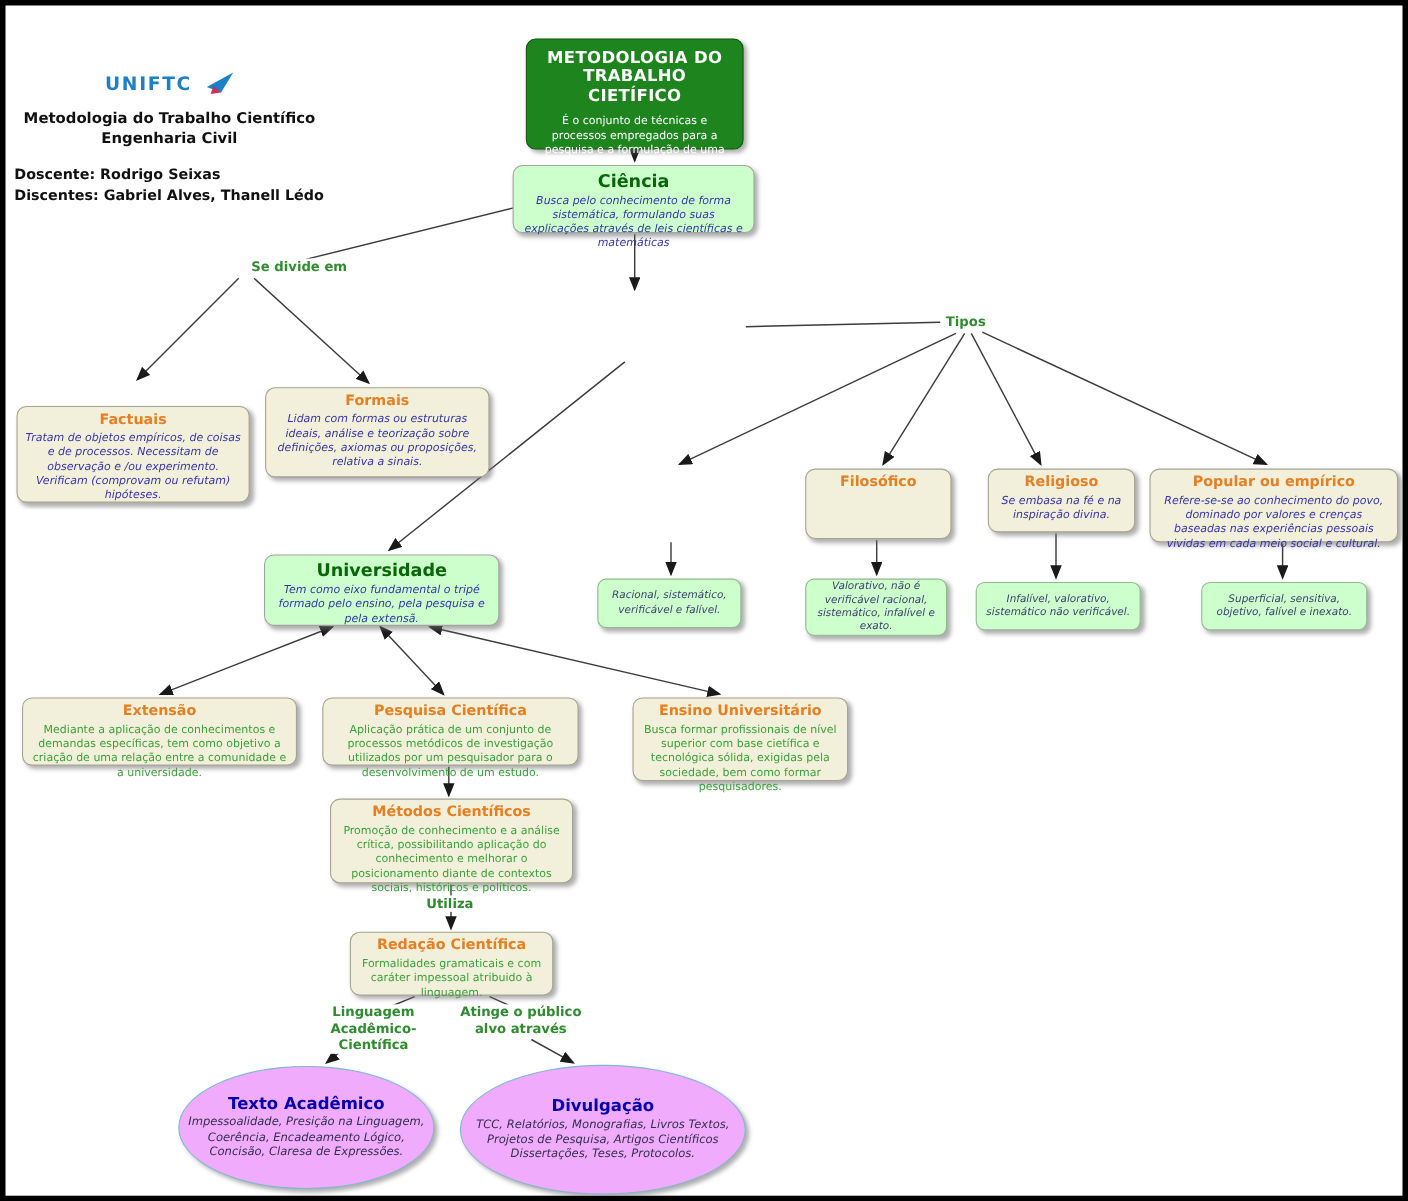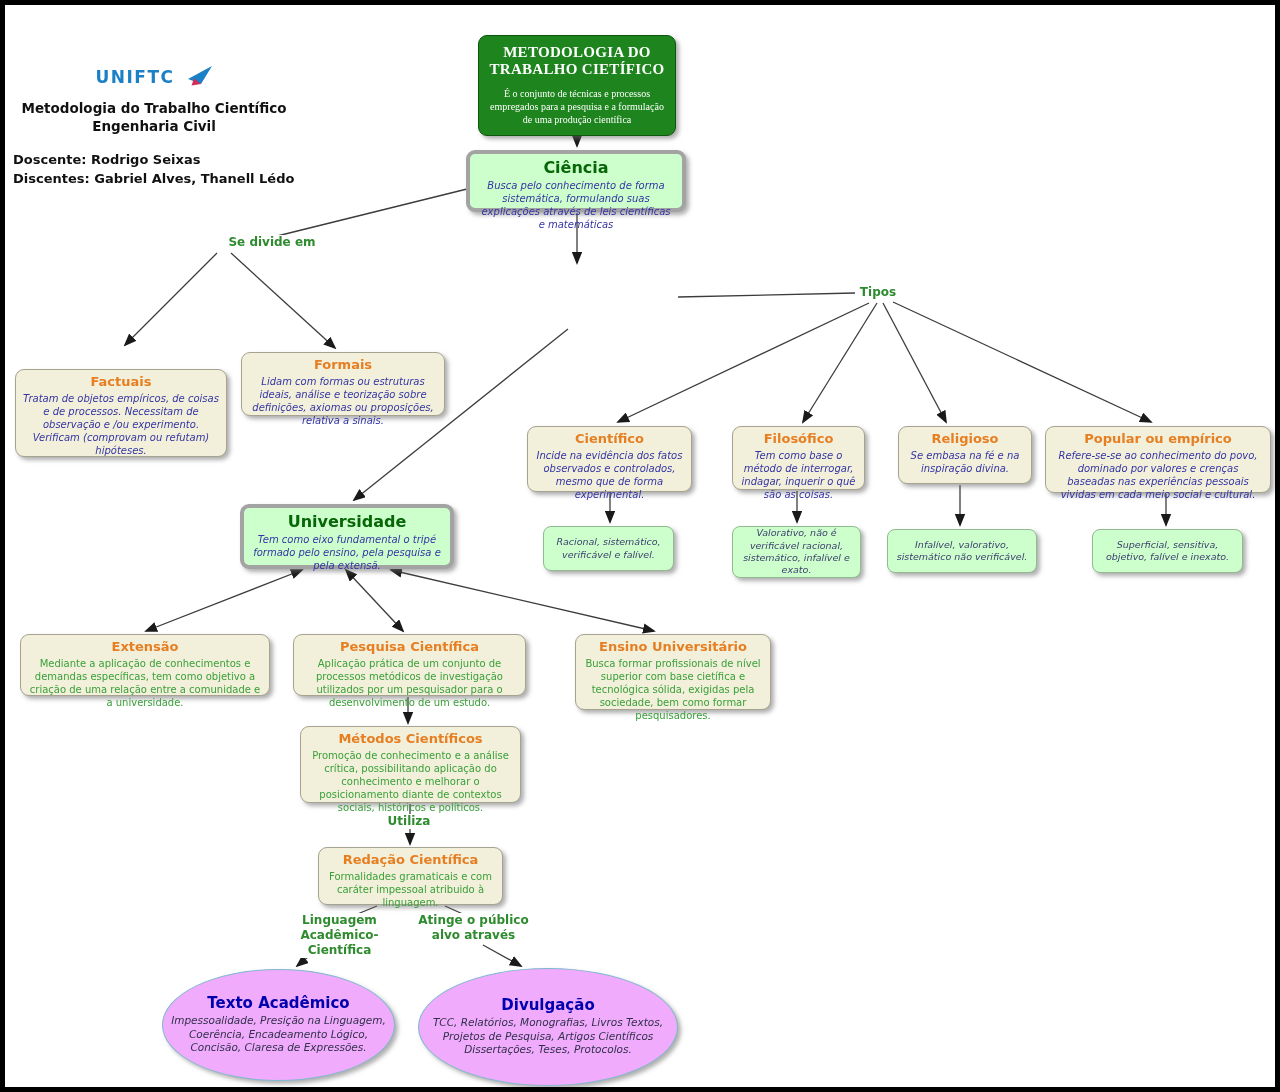--- a/index.html
+++ b/index.html
@@ -15,21 +15,21 @@
 
   .node { position:absolute; z-index:2; text-align:center; padding:5px 7px;
           border-radius:9px; box-shadow:3px 3px 4px rgba(110,110,110,.55); }
   .node .title { display:block; font-weight:bold; line-height:1.15; margin-bottom:2px; }
   .node .body  { display:block; font-size:10px; line-height:1.3; }
 
   .root-node { background:#1e851e; border:1px solid #0c570c; }
   .root-node .title { color:#fff; font-size:15px; letter-spacing:.3px; margin:3px 0 8px; }
   .root-node .body  { color:#fff; font-style:normal; }
 
-  .green-node { background:#ccffcc; border:4px solid #a3a3a3; }
+  .green-node { background:#ccffcc; border:1px solid #a3a3a3; }
   .green-node .title { color:#076607; font-size:16px; }
   .green-node .body  { color:#3434a4; font-style:italic; }
 
   .beige-node { background:#f2f0da; border:1px solid #a6a390; }
   .beige-node .title { color:#e67e22; font-size:13px; }
   .beige-node .body.blue  { color:#3434a4; font-style:italic; }
   .beige-node .body.green { color:#3aa03a; font-style:normal; }
 
   .attr-node { background:#ccffcc; border:1px solid #92b992; border-radius:8px;
                display:flex; align-items:center; justify-content:center; }
@@ -46,26 +46,26 @@
 
   .header { position:absolute; left:8px; top:60px; width:282px; z-index:2; }
   .logo { text-align:center; color:#1b80c6; font-size:17px; font-weight:bold;
           letter-spacing:1.5px; display:flex; align-items:flex-end; justify-content:center; gap:12px; }
   .header-title { text-align:center; font-weight:bold; font-size:13.5px; color:#111;
                   margin-top:12px; line-height:1.35; white-space:pre-line; }
   .header-people { text-align:left; font-weight:bold; font-size:13px; color:#111;
                    margin-top:16px; line-height:1.4; white-space:pre-line; }
 
   
-  #n-root        { left:473px; top:30px;  width:198px; height:101px;font-family:Liberation Serif, serif; }
+  #n-root        { left:473px; top:30px;  width:198px; height:101px; }
   #n-ciencia     { left:461px; top:145px; width:220px; height:62px; }
   #n-conhecimento{ left:476px; top:262px; width:196px; height:61px; }
   #n-conhecimento .title { font-size:15px; }
   #n-factuais    { left:10px;  top:344px; width:212px; height:88px;margin-top:20px; }
-  #n-formais     { left:236px; top:347px; width:204px; height:64px; }
+  #n-formais     { left:236px; top:347px; width:204px; height:82px; }
   #n-cientifico  { left:522px; top:421px; width:165px; height:66px; }
   #n-filosofico  { left:727px; top:421px; width:133px; height:64px; }
   #n-religioso   { left:893px; top:421px; width:134px; height:58px; }
   #n-popular     { left:1040px;top:421px; width:226px; height:67px; }
   #a-cientifico  { left:538px; top:521px; width:131px; height:45px; }
   #a-filosofico  { left:727px; top:521px; width:129px; height:52px; }
   #a-religioso   { left:882px; top:524px; width:150px; height:44px; }
   #a-popular     { left:1087px;top:524px; width:151px; height:44px; }
   #n-universidade{ left:235px; top:499px; width:214px; height:65px; }
   #n-extensao    { left:15px;  top:629px; width:250px; height:62px; }
@@ -150,28 +150,23 @@
   <div class="node beige-node" id="n-factuais">
     <span class="title">Factuais</span>
     <span class="body blue">Tratam de objetos empíricos, de coisas e de processos. Necessitam de observação e /ou experimento. Verificam (comprovam ou refutam) hipóteses.</span>
   </div>
 
   <div class="node beige-node" id="n-formais">
     <span class="title">Formais</span>
     <span class="body blue">Lidam com formas ou estruturas ideais, análise e teorização sobre definições, axiomas ou proposições, relativa a sinais.</span>
   </div>
 
-  <div class="node beige-node" id="n-cientifico">
-    <span class="title">Científico</span>
-    <span class="body blue">Incide na evidência dos fatos observados e controlados, mesmo que de forma experimental.</span>
-  </div>
 
   <div class="node beige-node" id="n-filosofico">
     <span class="title">Filosófico</span>
-    <span class="body blue">Tem como base o método de interrogar, indagar, inquerir o quê são as coisas.</span>
   </div>
 
   <div class="node beige-node" id="n-religioso">
     <span class="title">Religioso</span>
     <span class="body blue">Se embasa na fé e na inspiração divina.</span>
   </div>
 
   <div class="node beige-node" id="n-popular">
     <span class="title">Popular ou empírico</span>
     <span class="body blue">Refere-se-se ao conhecimento do povo, dominado por valores e crenças baseadas nas experiências pessoais vividas em cada meio social e cultural.</span>

